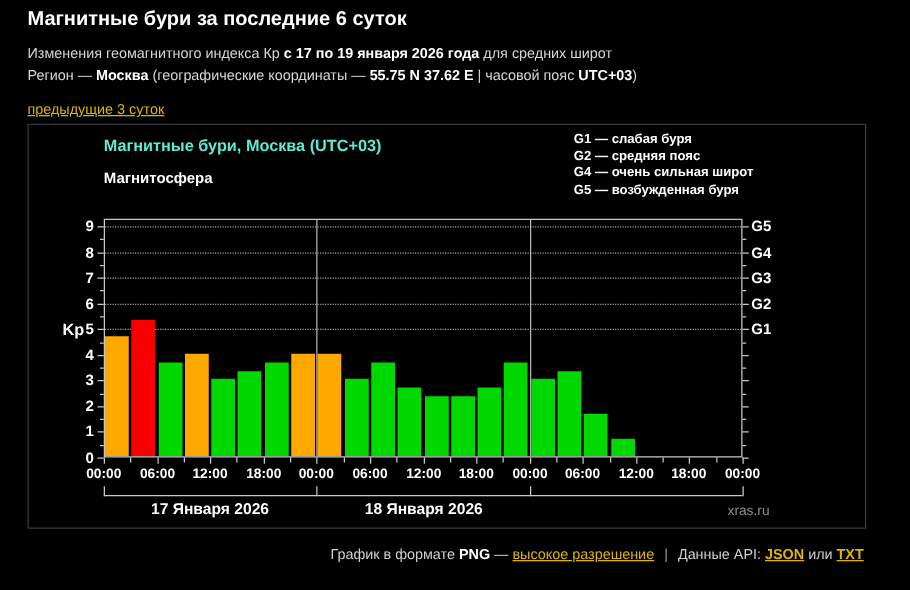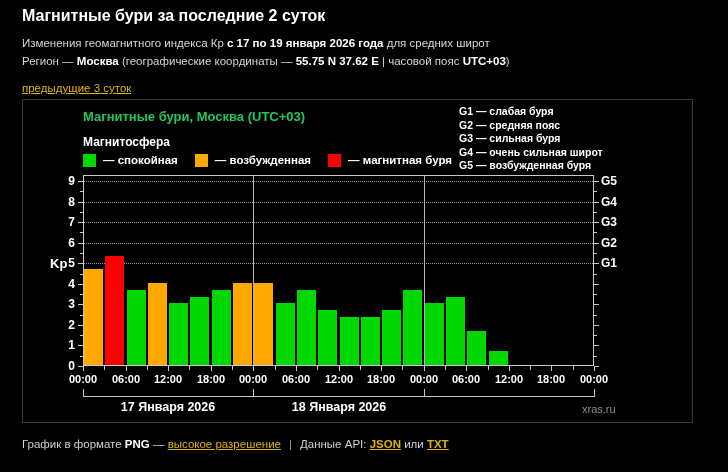--- a/index.html
+++ b/index.html
@@ -6,75 +6,60 @@
   body{width:728px;height:472px;position:relative;overflow:hidden;
        font-family:"Liberation Sans","DejaVu Sans",sans-serif;color:#d6d6d6;}
   .abs{position:absolute;}
   #page-title{left:22px;top:7px;font-size:16px;font-weight:bold;color:#fff;white-space:nowrap;}
   #header-line1{left:22px;top:37px;font-size:11.5px;white-space:nowrap;}
   #header-line2{left:22px;top:55px;font-size:11.5px;white-space:nowrap;}
   .seg{color:#d6d6d6;}
   .seg-bold{color:#fff;font-weight:bold;}
   #prev-link{left:22px;top:82px;font-size:11.5px;color:#dfb206;text-decoration:underline;cursor:pointer;white-space:nowrap;}
   #chart-panel{left:22px;top:99px;width:669px;height:322px;border:1px solid #3a3a3a;background:#000;}
-  #chart-title{left:60px;top:9px;font-size:13px;font-weight:bold;color:#22c55e;white-space:nowrap;}
+  #chart-title{left:60px;top:9px;font-size:13px;font-weight:bold;color:#5eead4;white-space:nowrap;}
   #magnetosphere-label{left:60px;top:35px;font-size:12px;font-weight:bold;color:#fff;}
   #magnetosphere-legend{left:60px;top:52px;display:flex;gap:17px;align-items:center;height:16px;}
   .legend-item{display:flex;align-items:center;gap:7px;}
   .swatch{width:13px;height:13px;display:inline-block;flex:0 0 auto;}
   .legend-label{font-size:11.5px;font-weight:bold;color:#fff;white-space:nowrap;}
   #storm-scale-legend{left:436px;top:5px;font-size:10.5px;font-weight:bold;color:#fff;line-height:13.6px;white-space:nowrap;}
   #plot-area{left:60px;top:75px;width:511px;height:191px;border:1px solid #c8c8c8;box-sizing:border-box;background:transparent;pointer-events:none;z-index:5;}
   .gridline{height:0;border-top:1px dotted #9a9a9a;z-index:1;}
   .day-sep{width:1px;background:#b4b4b4;z-index:1;}
   .bar{z-index:3;}
   .tick{background:#c8c8c8;z-index:6;}
   .ylab{font-size:12px;font-weight:bold;color:#fff;width:22px;text-align:right;line-height:13px;}
   .glab{font-size:12px;font-weight:bold;color:#fff;line-height:13px;white-space:nowrap;}
   .xlab{font-size:11px;font-weight:bold;color:#fff;width:44px;text-align:center;white-space:nowrap;}
   .daylab{font-size:12.5px;font-weight:bold;color:#fff;width:170px;text-align:center;white-space:nowrap;}
   .bracket{background:#c8c8c8;}
   #kp-axis-label{left:27px;top:156px;font-size:13px;font-weight:bold;color:#fff;}
   #watermark{left:559px;top:303px;font-size:11px;color:#8f8f8f;}
-  #footer{left:22px;top:438px;width:669px;font-size:11.5px;white-space:nowrap;}
+  #footer{left:22px;top:438px;width:669px;text-align:right;font-size:11.5px;white-space:nowrap;}
   .f-plain{color:#cfcfcf;}
   .f-bold{color:#fff;font-weight:bold;}
   .f-link{color:#dfb206;text-decoration:underline;cursor:pointer;}
   .f-bold2{font-weight:bold;}
   .f-sep{color:#9a9a9a;margin:0 8px;}
 </style>
 </head>
 <body>
 
-<div class="abs" id="page-title">Магнитные бури за последние 2 суток</div>
+<div class="abs" id="page-title">Магнитные бури за последние 6 суток</div>
 <div class="abs" id="header-line1"><span class="seg">Изменения геомагнитного индекса Кр </span><span class="seg-bold">с 17 по 19 января 2026 года</span><span class="seg"> для средних широт</span></div>
 <div class="abs" id="header-line2"><span class="seg">Регион — </span><span class="seg-bold">Москва</span><span class="seg"> (географические координаты — </span><span class="seg-bold">55.75 N 37.62 E</span><span class="seg"> | часовой пояс </span><span class="seg-bold">UTC+03</span><span class="seg">)</span></div>
 <div class="abs" id="prev-link">предыдущие 3 суток</div>
 
 <div class="abs" id="chart-panel">
   <div class="abs" id="chart-title">Магнитные бури, Москва (UTC+03)</div>
   <div class="abs" id="magnetosphere-label">Магнитосфера</div>
-  <div class="abs" id="magnetosphere-legend">
-      <div class="legend-item">
-        <span class="swatch" style="background: rgb(0, 216, 0);"></span>
-        <span class="legend-label">— спокойная</span>
-      </div>
-      <div class="legend-item">
-        <span class="swatch" style="background: rgb(255, 168, 0);"></span>
-        <span class="legend-label">— возбужденная</span>
-      </div>
-      <div class="legend-item">
-        <span class="swatch" style="background: rgb(251, 0, 0);"></span>
-        <span class="legend-label">— магнитная буря</span>
-      </div>
-    </div>
   <div class="abs" id="storm-scale-legend">
       <div>G1 — слабая буря</div>
       <div>G2 — средняя пояс</div>
-      <div>G3 — сильная буря</div>
       <div>G4 — очень сильная широт</div>
       <div>G5 — возбужденная буря</div>
     </div>
   <div class="abs" id="kp-axis-label">Kp</div>
   <div class="abs" id="plot-area"></div>
   <div class="abs" id="watermark">xras.ru</div>
 <div class="abs gridline" style="left: 61px; top: 163px; width: 509px;"></div>
     <div class="abs gridline" style="left: 61px; top: 143px; width: 509px;"></div>
     <div class="abs gridline" style="left: 61px; top: 122px; width: 509px;"></div>
     <div class="abs gridline" style="left: 61px; top: 102px; width: 509px;"></div>

